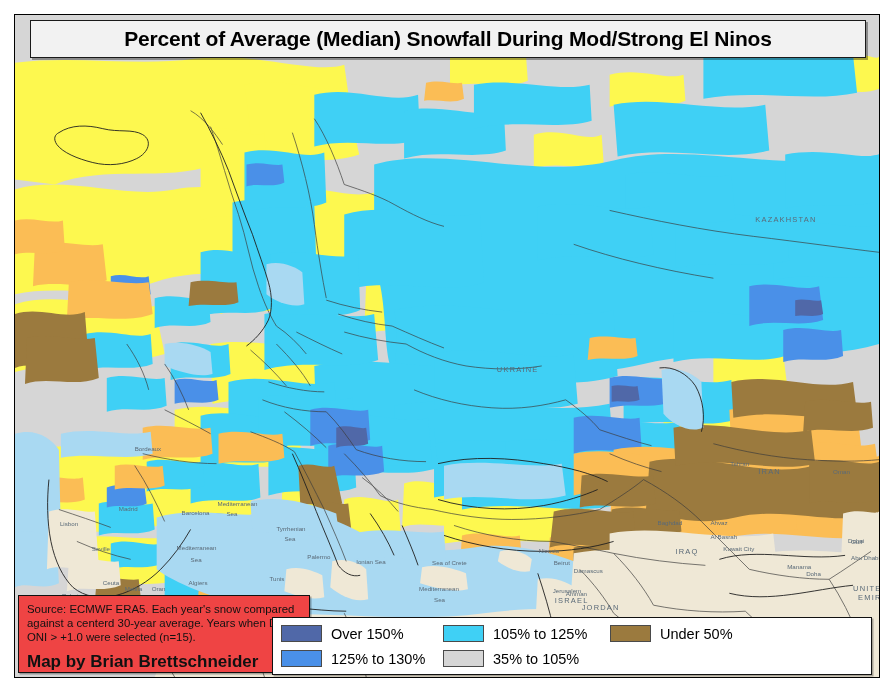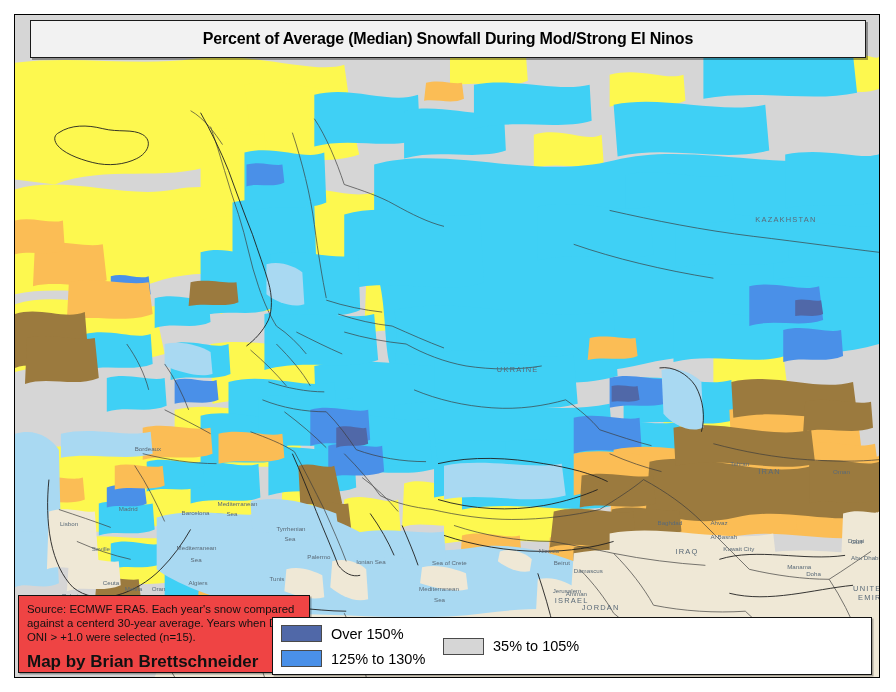--- a/index.html
+++ b/index.html
@@ -13,21 +13,21 @@
              border:1px solid #000;box-sizing:border-box;overflow:hidden;
              background:#d9d9d9;}
   #map-canvas{position:absolute;inset:0;}
   #map-canvas svg{display:block;width:100%;height:100%;}
 
   
   #title-box{position:absolute;left:30px;top:20px;width:836px;height:38px;
              background:#f2f2f2;border:1px solid #1a1a1a;box-sizing:border-box;
              display:flex;align-items:center;justify-content:center;
              box-shadow:2px 2px 0 rgba(0,0,0,.35);z-index:40;}
-  #title-text{font-size:16px;font-weight:bold;color:#000;letter-spacing:-0.2px;
+  #title-text{font-size:21px;font-weight:bold;color:#000;letter-spacing:-0.2px;
               white-space:nowrap;}
 
   
   #source-box{position:absolute;left:18px;top:595px;width:292px;height:78px;
               background:#ef4444;border:1px solid #111;box-sizing:border-box;
               padding:6px 8px 4px 8px;z-index:40;
               box-shadow:1.5px 1.5px 0 rgba(0,0,0,.3);}
   #source-text{font-size:11.4px;line-height:14.2px;color:#111;}
   #source-credit{font-size:17px;font-weight:bold;color:#111;margin-top:7px;}
 
@@ -484,22 +484,33 @@
         <span class="legend-label">Over 150%</span>
       </div>
       <div class="legend-entry">
         <span class="legend-swatch" style="background: rgb(74, 144, 232);"></span>
         <span class="legend-label">125% to 130%</span>
       </div>
     </div>
 
     <div class="legend-col c2">
       <div class="legend-entry">
+        <span class="legend-swatch" style="background: rgb(63, 208, 245);"></span>
+        <span class="legend-label">105% to 125%</span>
+      </div>
+      <div class="legend-entry">
         <span class="legend-swatch" style="background: rgb(214, 214, 214);"></span>
         <span class="legend-label">35% to 105%</span>
       </div>
     </div>
 
 
+    <div class="legend-col c4">
+      <div class="legend-entry">
+        <span class="legend-swatch" style="background: rgb(155, 122, 62);"></span>
+        <span class="legend-label">Under 50%</span>
+      </div>
+      <div class="spacer-row"></div>
+    </div>
 
   </div>
 
 </div>
 
 </body></html>

